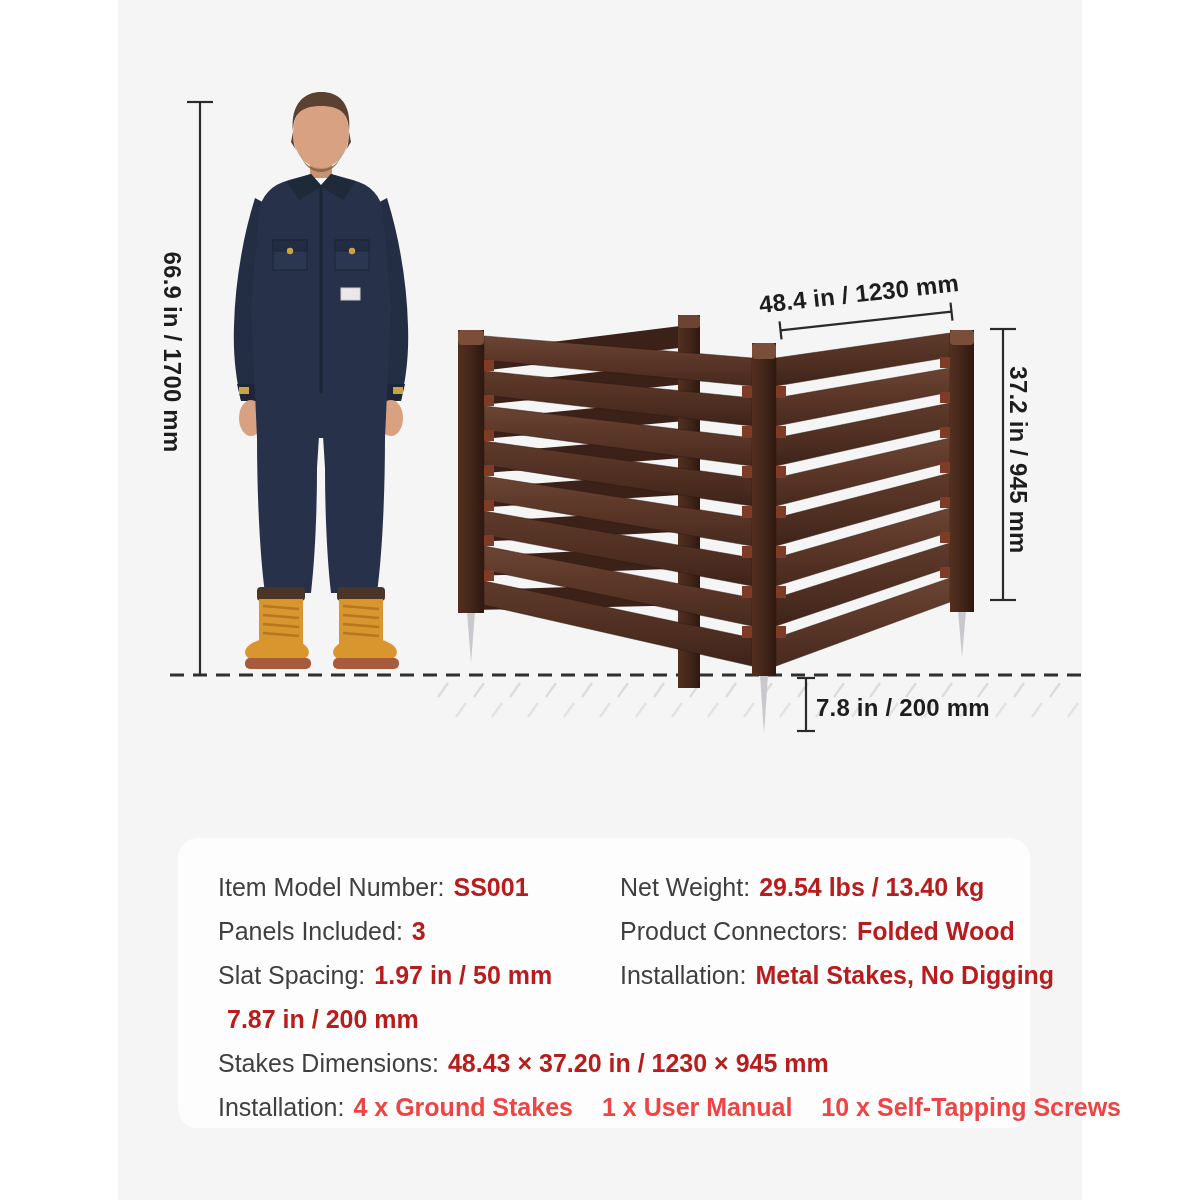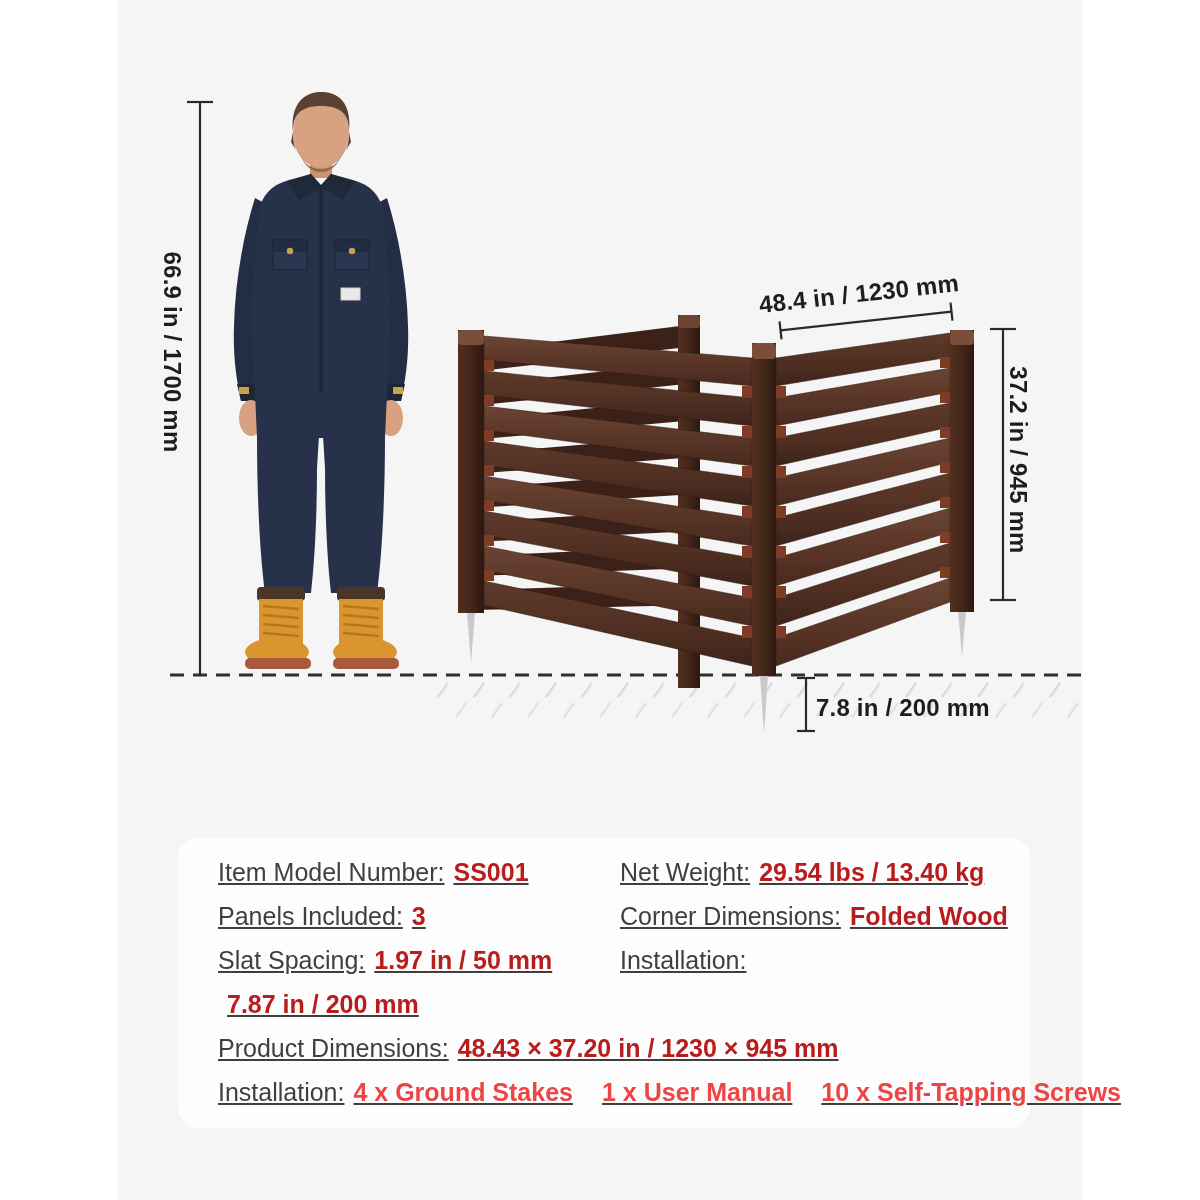--- a/index.html
+++ b/index.html
@@ -7,21 +7,21 @@
           font-family:"Liberation Sans","DejaVu Sans",sans-serif;}
   .content-bg{position:absolute;left:118px;top:0;width:964px;height:1200px;background:#F5F5F6;}
   .scene{position:absolute;left:0;top:0;width:1200px;height:1200px;}
   .dim-label{position:absolute;font-size:24px;font-weight:600;color:#1D1D1D;white-space:nowrap;letter-spacing:.2px;}
   .dim-rot90{transform:translate(-50%,-50%) rotate(90deg);}
   .dim-width{transform:translate(-50%,-50%) rotate(-6.3deg);}
   .dim-stake{transform:translate(0,-50%);}
   .spec-panel{position:absolute;left:178px;top:838px;width:852px;height:290px;background:#FDFDFD;
               border-radius:20px;box-sizing:border-box;padding:20px 40px;}
   .spec-grid{display:grid;grid-template-columns:402px auto;}
-  .spec-row{height:44px;display:flex;align-items:flex-start;font-size:25px;color:#3F3F3F;white-space:nowrap;text-decoration:underline;}
+  .spec-row{height:44px;display:flex;align-items:flex-end;font-size:25px;color:#3F3F3F;white-space:nowrap;}
   .spec-row .val{color:#b91c1c;font-weight:700;margin-left:9px;}
   .spec-row .acc-val{color:#ef4444;font-weight:700;margin-left:9px;margin-right:20px;}
   .spec-row .acc-val:last-child{margin-right:8px;}
 </style>
 </head>
 <body>
 
 <div class="canvas">
   <div class="content-bg"></div>
 
@@ -228,36 +228,37 @@
       </div>
       <div class="spec-row">
         <span>Net Weight:</span>
         <span class="val">29.54 lbs / 13.40 kg</span>
       </div>
       <div class="spec-row">
         <span>Panels Included:</span>
         <span class="val">3</span>
       </div>
       <div class="spec-row">
-        <span>Corner Dimensions:</span>
+        <span>Product Connectors:</span>
         <span class="val">Folded Wood</span>
       </div>
       <div class="spec-row">
         <span>Slat Spacing:</span>
         <span class="val">1.97 in / 50 mm</span>
       </div>
       <div class="spec-row">
         <span>Installation:</span>
+        <span class="val">Metal Stakes, No Digging</span>
       </div>
     </div>
     <div class="spec-row">
       <span class="val">7.87 in / 200 mm</span>
     </div>
     <div class="spec-row">
-      <span>Product Dimensions:</span>
+      <span>Stakes Dimensions:</span>
       <span class="val">48.43 × 37.20 in / 1230 × 945 mm</span>
     </div>
     <div class="spec-row">
       <span>Installation:</span>
       <span class="acc-val">4 x Ground Stakes</span>
       <span class="acc-val">1 x User Manual</span>
       <span class="acc-val">10 x Self-Tapping Screws</span>
     </div>
   </div>
 </div>

